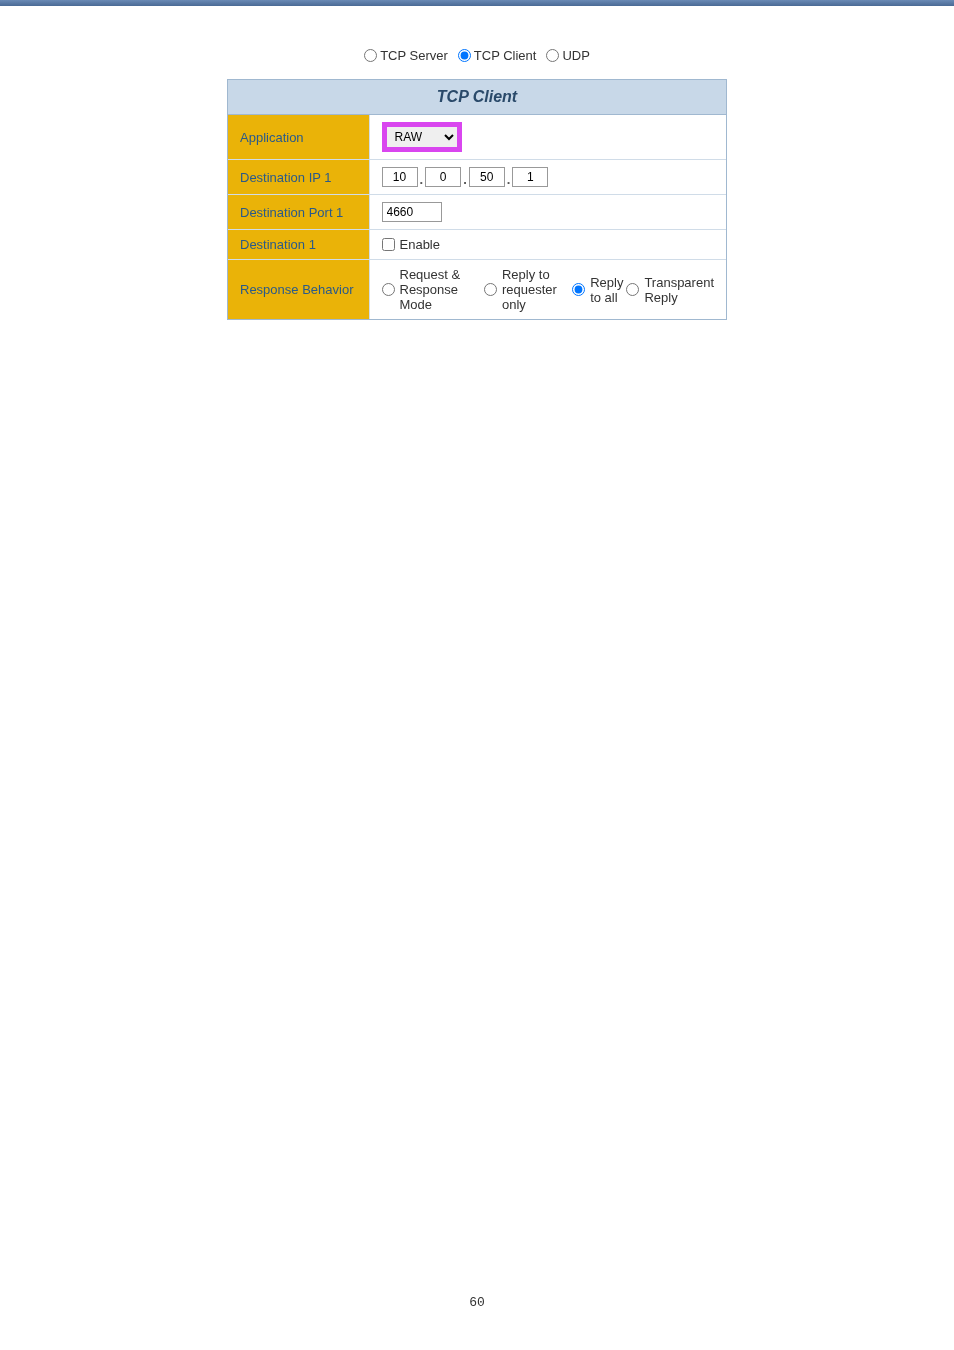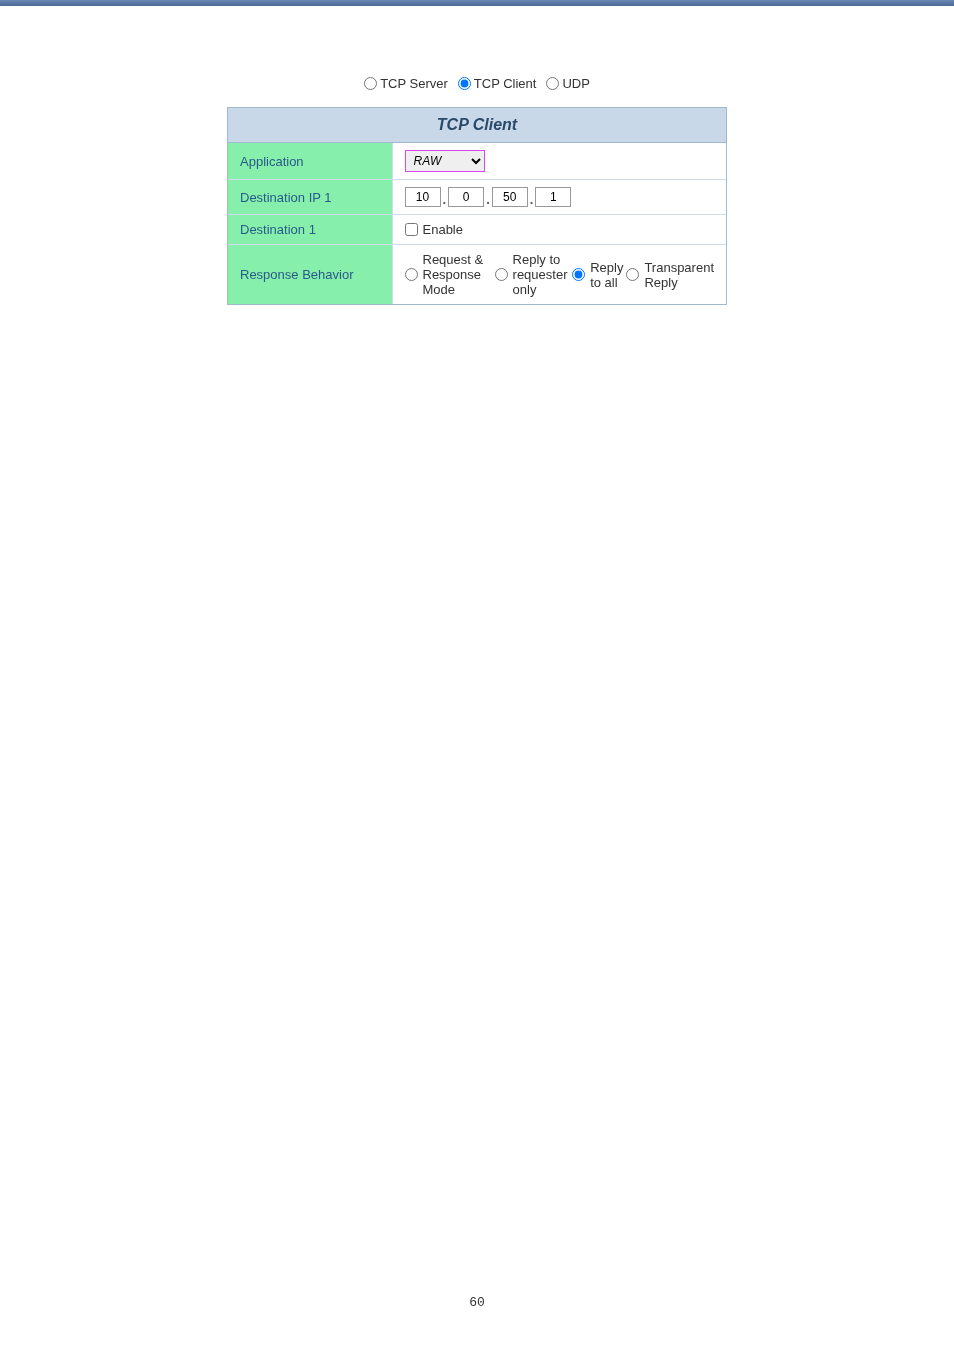--- a/index.html
+++ b/index.html
@@ -21,21 +21,21 @@
     .top-bar {
       height: 6px;
       background: linear-gradient(to bottom, #6a8ab5, #4a6a95);
       width: 100%;
       position: absolute;
       top: 0;
       left: 0;
     }
 
     .page-content {
-      padding-top: 76px;
+      padding-top: 48px;
       display: flex;
       flex-direction: column;
       align-items: center;
     }
 
     .radio-group-header {
       display: flex;
       align-items: center;
       gap: 10px;
       margin-bottom: 16px;
@@ -83,25 +83,25 @@
     .form-table tr:last-child {
       border-bottom: none;
     }
 
     .form-table td {
       padding: 7px 12px;
       vertical-align: middle;
     }
 
     .form-table td:first-child {
-      width: 164px;
+      width: 141px;
       color: #2a5a8a;
       font-size: 13px;
       border-right: 1px solid #d0dce8;
-      background: #86efac;
+      background: #eab308;
     }
 
     .form-table td:last-child {
       background: #fff;
     }
 
     .ip-input-group {
       display: flex;
       align-items: flex-end;
       gap: 1px;
@@ -125,23 +125,22 @@
     .port-input {
       width: 60px;
       border: 1px solid #999;
       padding: 2px 4px;
       font-size: 12px;
     }
 
     .app-select {
       font-size: 12px;
       padding: 2px 4px;
-      border: 1px solid #d946ef;
+      border: 5px solid #d946ef;
       min-width: 80px;
-      font-style: italic;
     }
 
     .response-options {
       display: flex;
       flex-direction: row;
       gap: 3px;
     }
 
     .response-options label {
       display: flex;
@@ -219,20 +218,26 @@
             <span class="ip-dot">.</span>
             <input type="text" class="ip-octet" value="0" style="">
             <span class="ip-dot">.</span>
             <input type="text" class="ip-octet" value="50" style="">
             <span class="ip-dot">.</span>
             <input type="text" class="ip-octet" value="1" style="">
           </div>
         </td>
       </tr>
 
+      <tr>
+        <td>Destination Port 1</td>
+        <td>
+          <input type="text" class="port-input" value="4660" style="">
+        </td>
+      </tr>
 
       <tr>
         <td>Destination 1</td>
         <td>
           <div class="dest2-check">
             <input type="checkbox" style="">
             <span>Enable</span>
           </div>
         </td>
       </tr>

